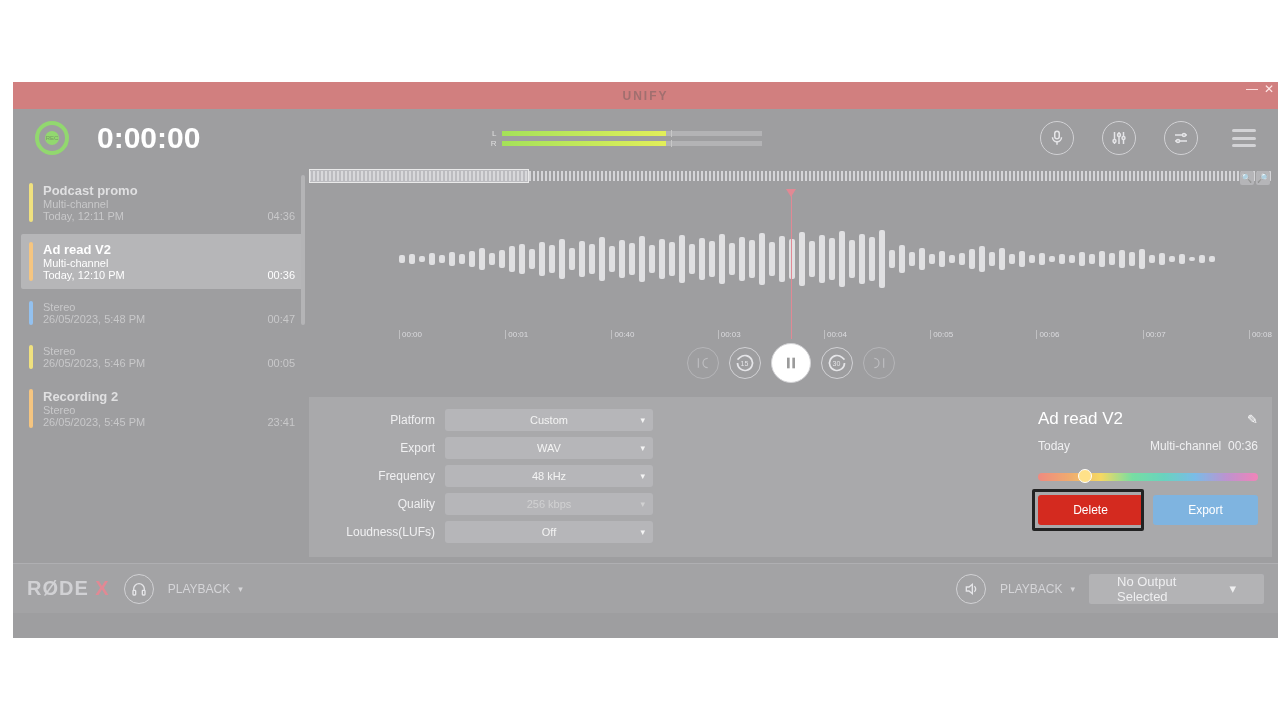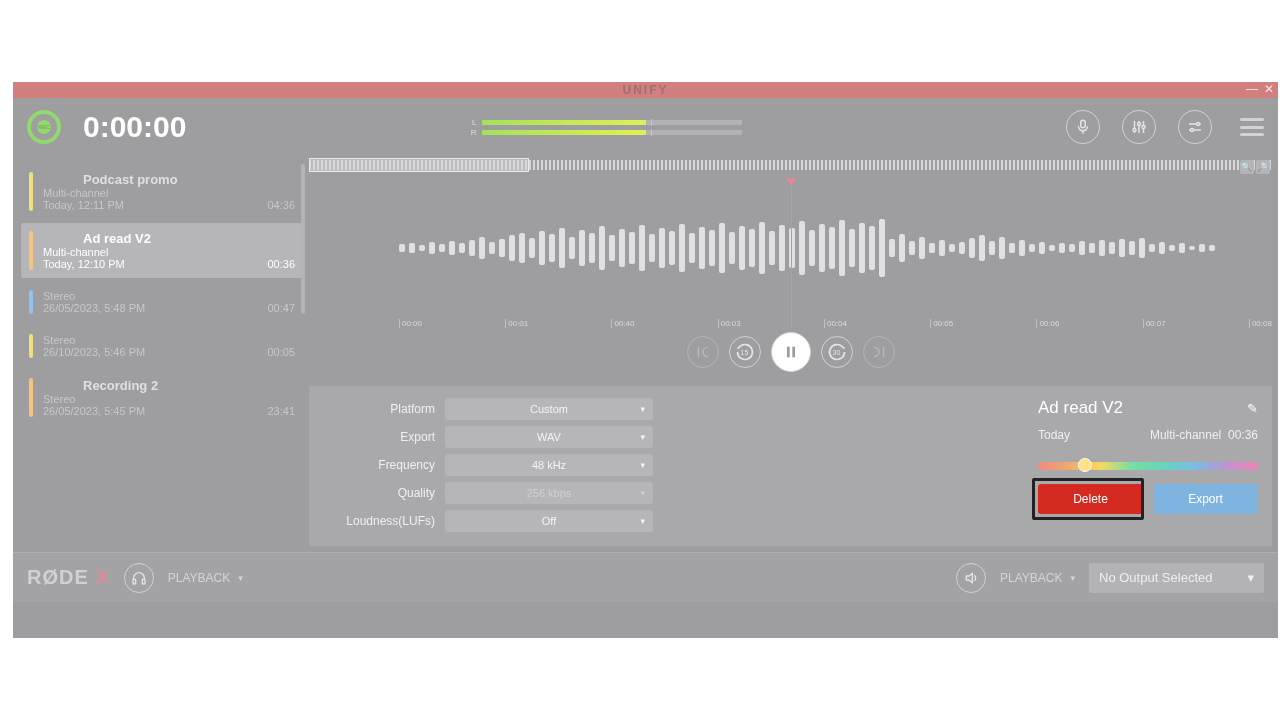--- a/index.html
+++ b/index.html
@@ -1,23 +1,23 @@
 <!DOCTYPE html>
 <html><head>
 <meta charset="utf-8">
 <style>
 * { margin: 0; padding: 0; box-sizing: border-box; font-family: Arial, Helvetica, sans-serif; }
 body { background: #fff; width: 1280px; height: 720px; position: relative; }
 .overlay { position: absolute; inset: 0; background: rgba(255,255,255,0.35); pointer-events: none; z-index: 50; }
 .app { position: absolute; left: 13px; top: 82px; width: 1265px; height: 556px; background: #6a6a6e; color: #e6e6e6; }
-.titlebar { height: 16px; background: #b83b3b; display: flex; align-items: center; justify-content: center; position: relative; }
+.titlebar { height: 27px; background: #b83b3b; display: flex; align-items: center; justify-content: center; position: relative; }
 .titlebar .brand { color: #6e2222; font-weight: bold; letter-spacing: 2px; font-size: 12px; }
 .titlebar .wincontrols { position: absolute; right: 4px; top: 0; display: flex; gap: 6px; color: #ffdada; font-size: 12px; }
 
-.header { height: 58px; display: flex; align-items: center; padding: 0 14px; gap: 22px; justify-content: flex-end; }
+.header { height: 58px; display: flex; align-items: center; padding: 0 22px; gap: 28px; justify-content: flex-end; }
 .rec-circle { width: 34px; height: 34px; border-radius: 50%; border: 4px solid #58c322; display: flex; align-items: center; justify-content: center; }
 .rec-circle .dot { width: 14px; height: 14px; border-radius: 50%; background: #58c322; font-size: 6px; color:#2f5e13; display:flex; align-items:center; justify-content:center; }
 .timer { font-size: 30px; font-weight: bold; color: #fff; }
 .meters { margin-left: 260px; }
 .meter-row { display: flex; align-items: center; gap: 6px; margin: 1px 0; }
 .meter-row .lbl { font-size: 8px; color: #d0d0d0; width: 8px; text-align: right; }
 .meter-bar { width: 260px; height: 5px; background: #8a8a8e; position: relative; }
 .meter-bar .fill { position: absolute; left: 0; top: 0; bottom: 0; background: linear-gradient(to right,#74d200,#d2e600); }
 .meter-bar .tick { position: absolute; top: -1px; bottom: -1px; width: 1px; background: #aaa; left: 65%; }
 .hspacer { flex: 1; }
@@ -25,21 +25,21 @@
 .menu-burger { width: 24px; height: 18px; display: flex; flex-direction: column; justify-content: space-between; margin-left: 6px; }
 .menu-burger div { height: 3px; background: #bcbcc0; border-radius: 2px; }
 
 .main { display: flex; height: 396px; }
 .sidebar { width: 296px; padding: 8px 4px 8px 8px; overflow: hidden; position: relative; }
 .sidebar::after { content: ""; position: absolute; right: 4px; top: 8px; width: 4px; height: 150px; background: #8c8c90; border-radius: 2px; }
 .rec-item { display: flex; padding: 8px 10px 8px 8px; margin-bottom: 4px; border-radius: 2px; }
 .rec-item.active { background: #8f8f93; }
 .color-bar { width: 4px; border-radius: 2px; margin-right: 10px; }
 .rec-body { flex: 1; }
-.rec-title { font-size: 13px; font-weight: bold; color: #d0d0d2; margin-left: 40px; }
+.rec-title { font-size: 13px; font-weight: bold; color: #d0d0d2; }
 .rec-item.active .rec-title, .rec-item.active .rec-sub, .rec-item.active .rec-time, .rec-item.active .rec-dur { color: #fff; }
 .rec-sub { font-size: 11px; color: #acacae; }
 .rec-time-row { display: flex; justify-content: space-between; font-size: 11px; color: #acacae; }
 
 .content { flex: 1; position: relative; padding-right: 6px; }
 .overview { height: 10px; margin: 4px 0 2px 0; position: relative; background: repeating-linear-gradient(to right, #bfbfc3 0 2px, transparent 2px 4px); border-radius: 2px; }
 .overview .viewport { position: absolute; left: 0; width: 220px; top: -2px; bottom: -2px; background: rgba(200,200,205,0.5); border: 1px solid #ddd; }
 .zoom-ctrls { position: absolute; right: 2px; top: 0; display: flex; gap: 2px; }
 .zoom-ctrls .zb { width: 14px; height: 14px; background: #8e8e92; font-size: 9px; display:flex; align-items:center; justify-content:center; cursor:pointer; border-radius:2px; color:#e8e8ea; }
 
@@ -72,21 +72,21 @@
 .btn { flex: 1; height: 30px; border-radius: 3px; display: flex; align-items: center; justify-content: center; font-size: 12px; color: #fff; }
 .btn.delete { background: #d42a1f; }
 .btn.export { background: #7fb4e0; }
 .delete-highlight { position: absolute; border: 3px solid #222; border-radius: 2px; pointer-events: none; z-index: 99; }
 
 .footer { height: 50px; background: #727276; display: flex; align-items: center; padding: 0 14px; gap: 14px; border-top: 1px solid #858589; }
 .brand-foot { font-size: 20px; font-weight: bold; color: #b9b9bd; letter-spacing: 1px; }
 .brand-foot span.x { color: #d24a5b; }
 .foot-sel { display: flex; align-items: center; gap: 8px; color: #bfbfc3; font-size: 12px; }
 .foot-sel .chev { font-size: 9px; }
-.output-sel { margin-left: auto; background: #8a8a8e; height: 30px; width: 175px; display: flex; align-items: center; padding: 0 10px; font-size: 13px; color: #e6e6e8; justify-content: space-between; border-radius: 2px; }
+.output-sel { margin-left: auto; background: #8a8a8e; height: 30px; width: 175px; display: flex; align-items: center; padding: 0 28px; font-size: 13px; color: #e6e6e8; justify-content: space-between; border-radius: 2px; }
 svg { display: block; }
 </style>
 </head>
 <body>
 
 <div class="app">
 
   <div class="titlebar">
     <span class="brand">UNIFY</span>
     <div class="wincontrols">
@@ -178,21 +178,21 @@
         <span class="rec-time">26/05/2023, 5:48 PM</span>
         <span class="rec-dur">00:47</span>
       </div>
     </div>
         </div>
         <div class="rec-item">
     <div class="color-bar" style="background:#e8d23a"></div>
     <div class="rec-body">
       <div class="rec-sub">Stereo</div>
       <div class="rec-time-row">
-        <span class="rec-time">26/10/2023, 5:46 PM</span>
+        <span class="rec-time">26/05/2023, 5:46 PM</span>
         <span class="rec-dur">00:05</span>
       </div>
     </div>
         </div>
         <div class="rec-item">
     <div class="color-bar" style="background:#f0a63c"></div>
     <div class="rec-body">
       <div class="rec-title">Recording 2</div>
       <div class="rec-sub">Stereo</div>
       <div class="rec-time-row">

